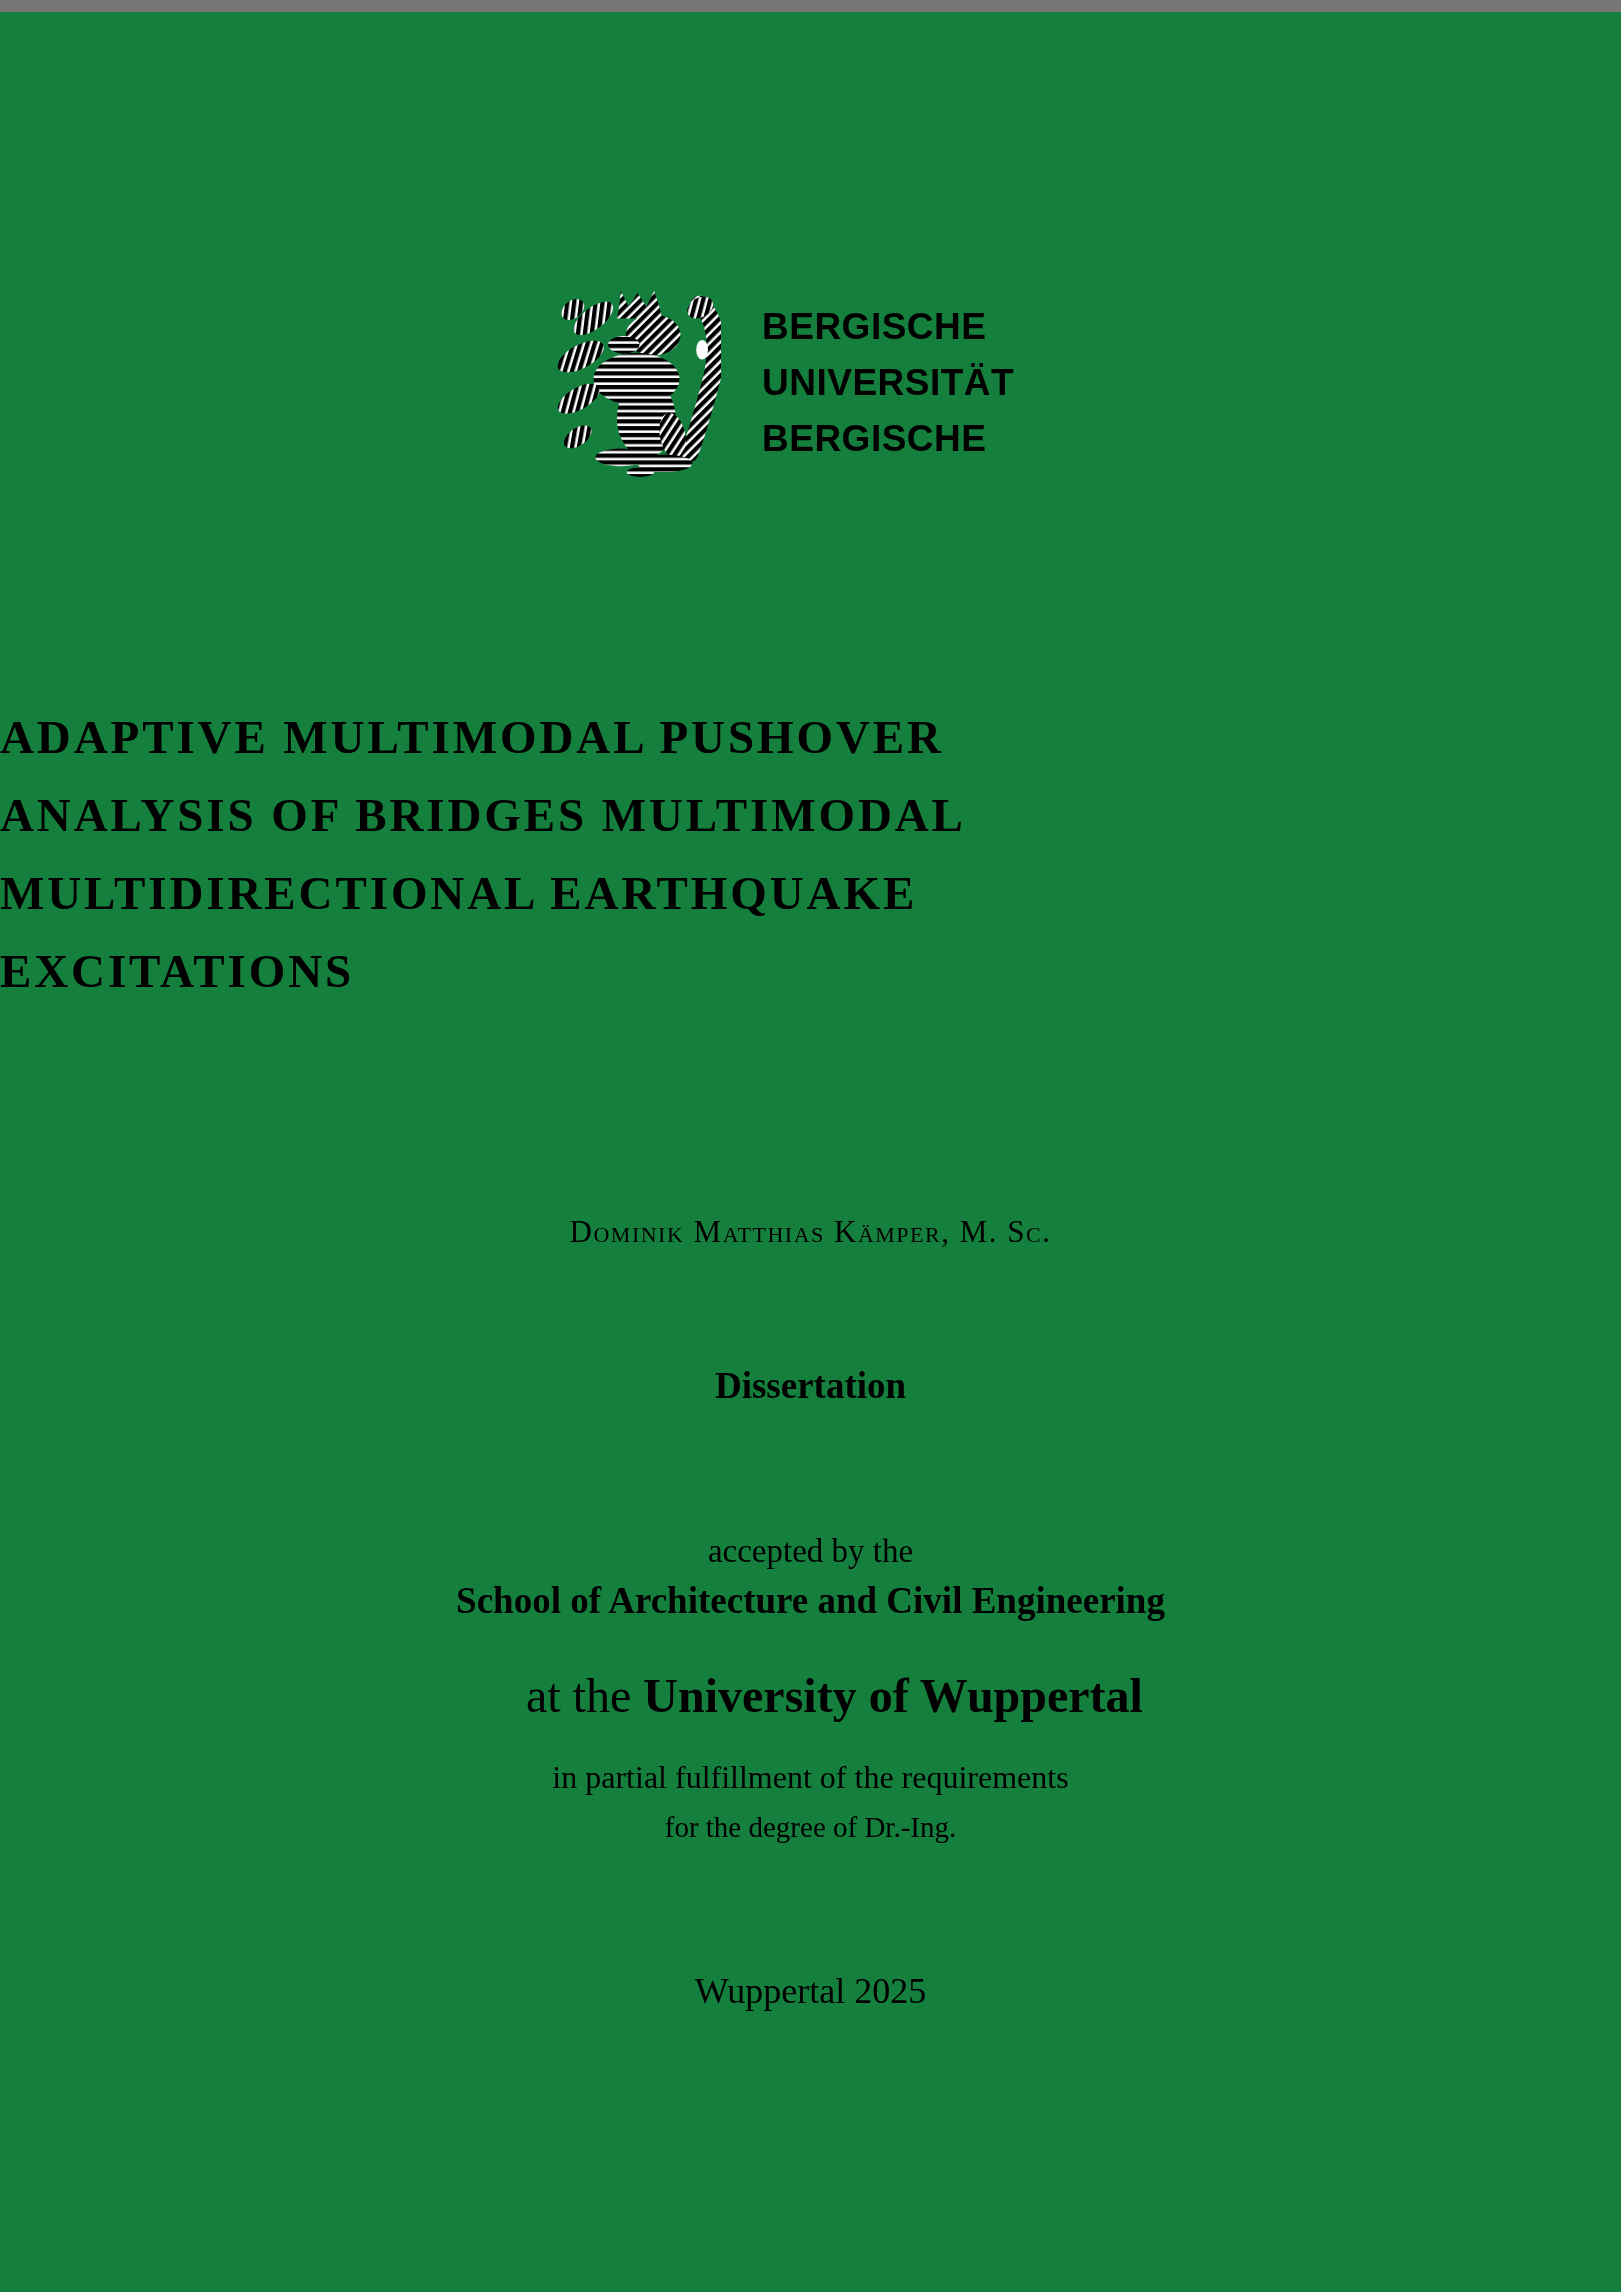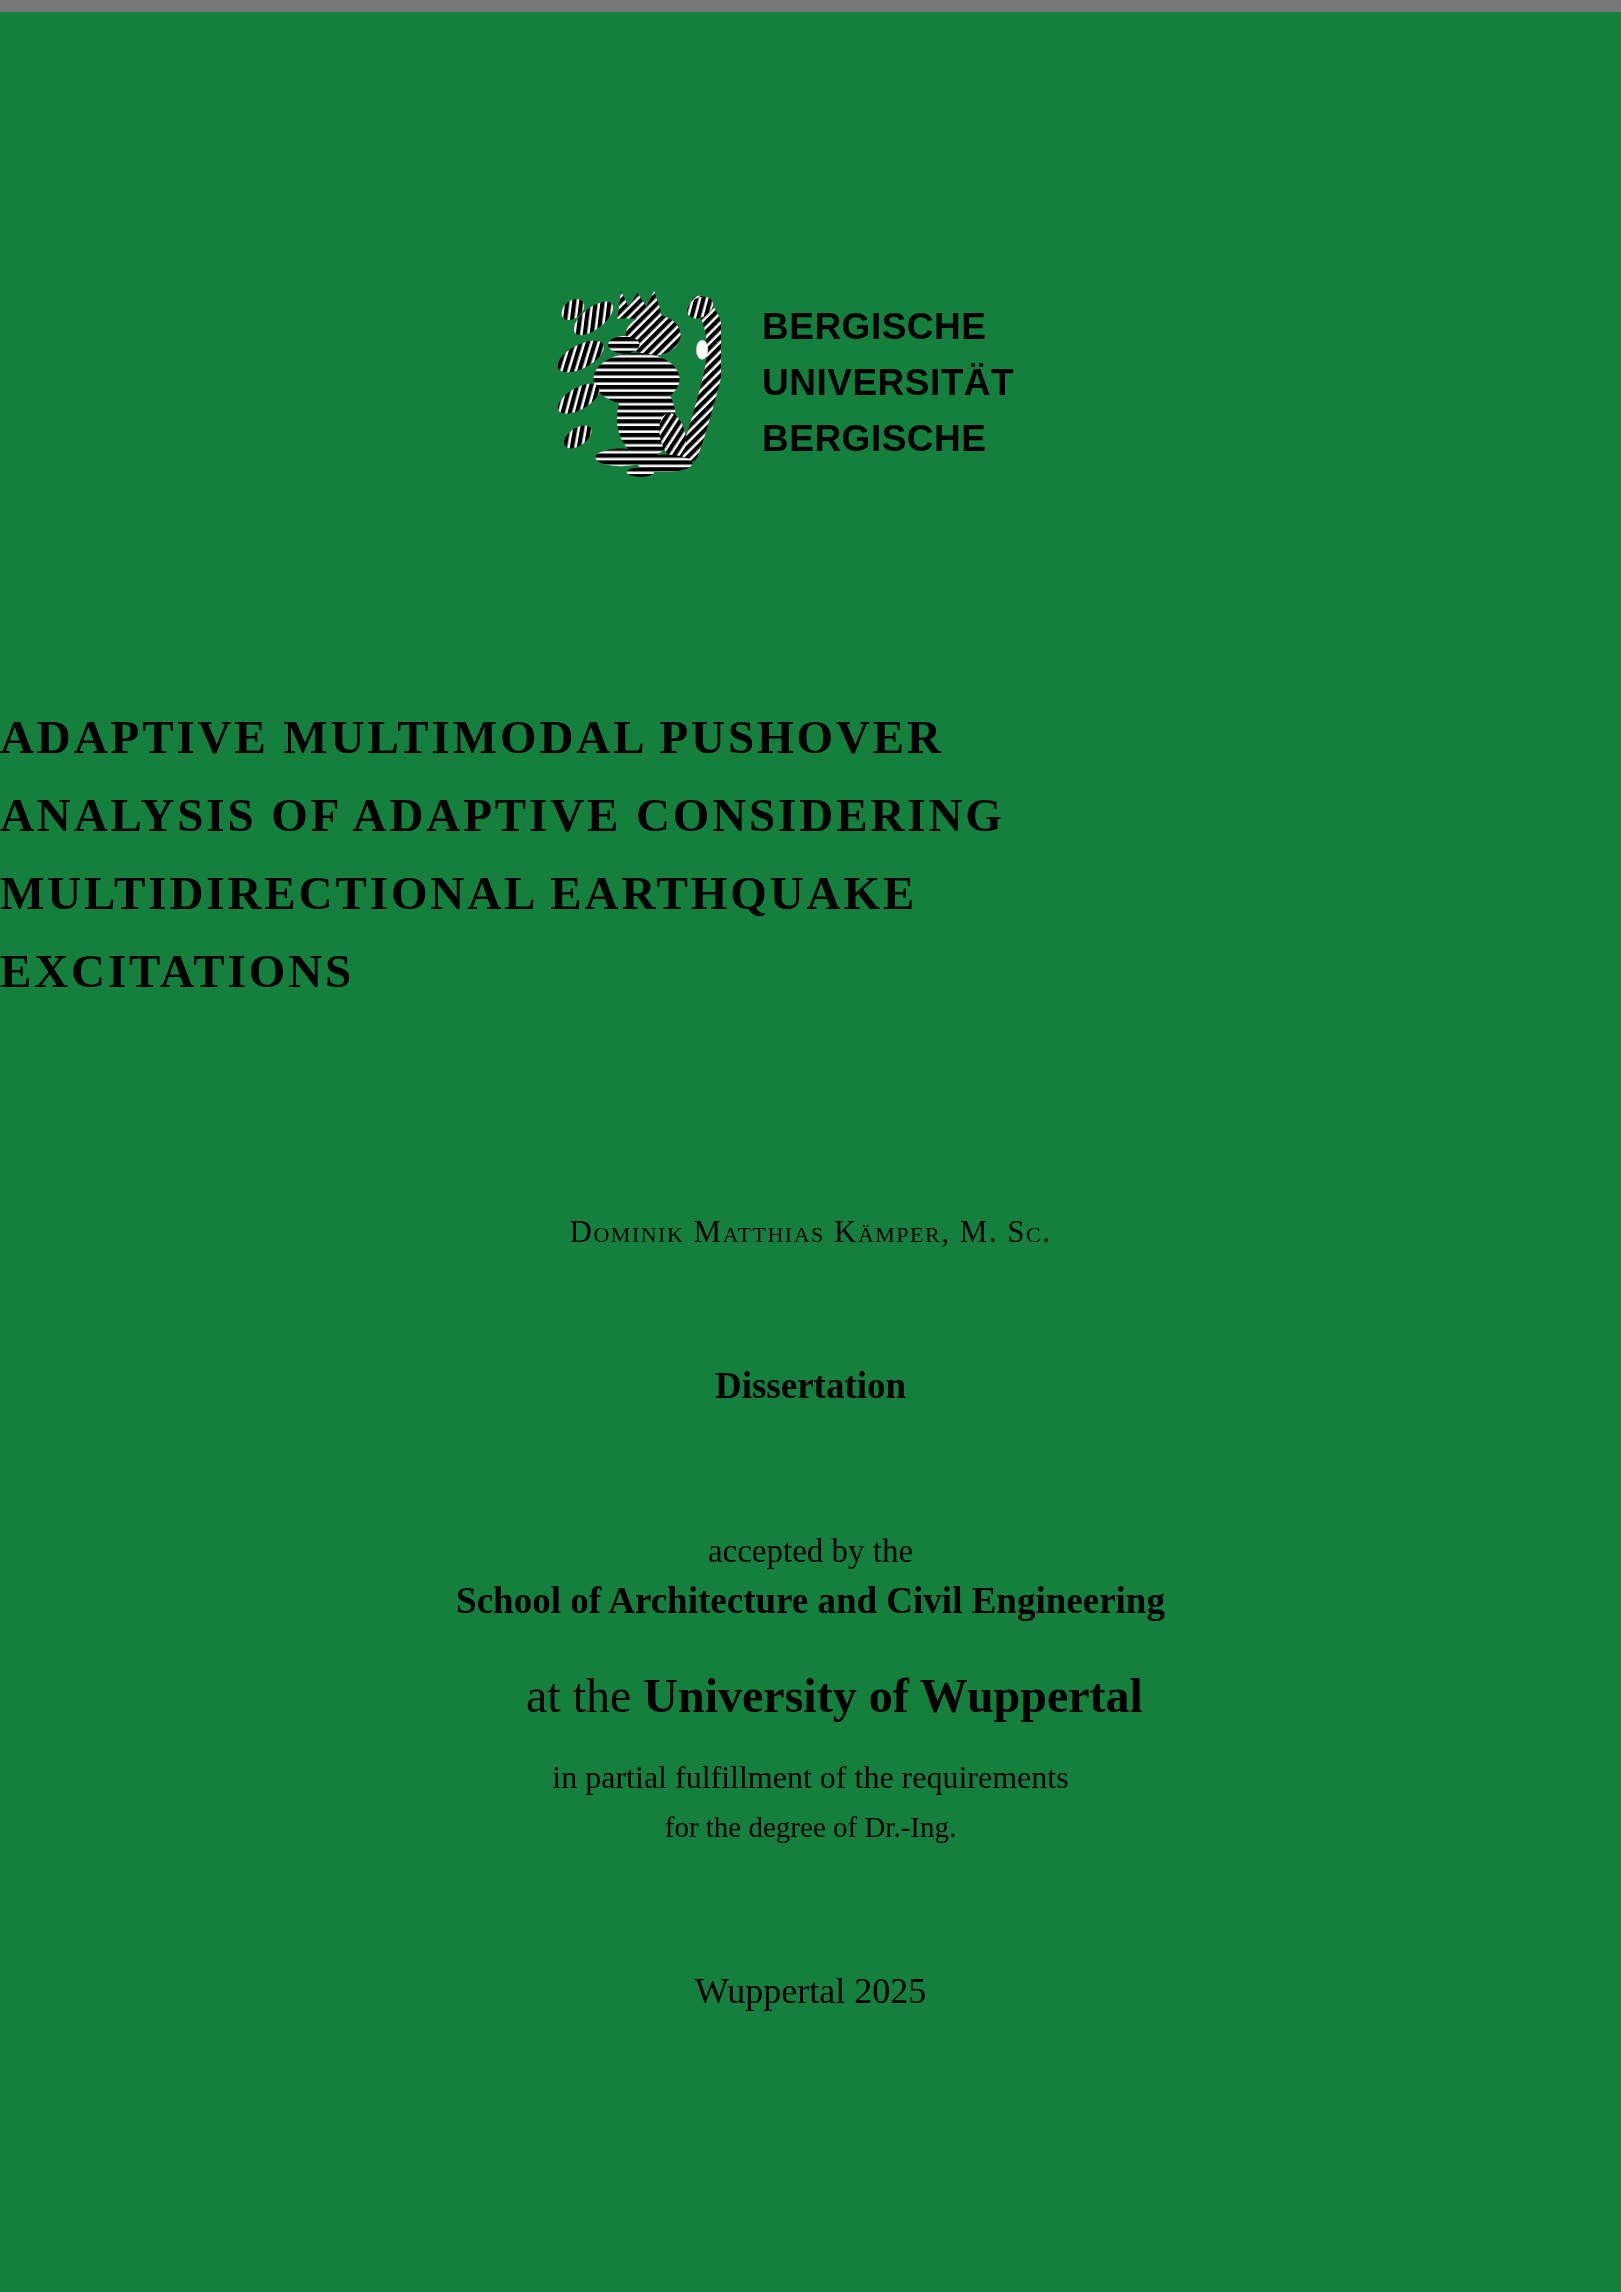--- a/index.html
+++ b/index.html
@@ -131,21 +131,21 @@
     </div>
     <div class="wordmark">
       <div>BERGISCHE</div>
       <div>UNIVERSITÄT</div>
       <div>BERGISCHE</div>
     </div>
   </header>
 
   <div class="title-block">
     <div class="title-line">ADAPTIVE MULTIMODAL PUSHOVER</div>
-    <div class="title-line">ANALYSIS OF ADAPTIVE CONSIDERING</div>
+    <div class="title-line">ANALYSIS OF BRIDGES MULTIMODAL</div>
     <div class="title-line">MULTIDIRECTIONAL EARTHQUAKE</div>
     <div class="title-line">EXCITATIONS</div>
   </div>
 
   <div class="cline author-line">Dominik Matthias Kämper, M. Sc.</div>
 
   <div class="cline accept-intro">accepted by the</div>
 
   <div class="cline dissertation-line">Dissertation</div>
   <div class="cline accept-school">School of Architecture and Civil Engineering</div>

